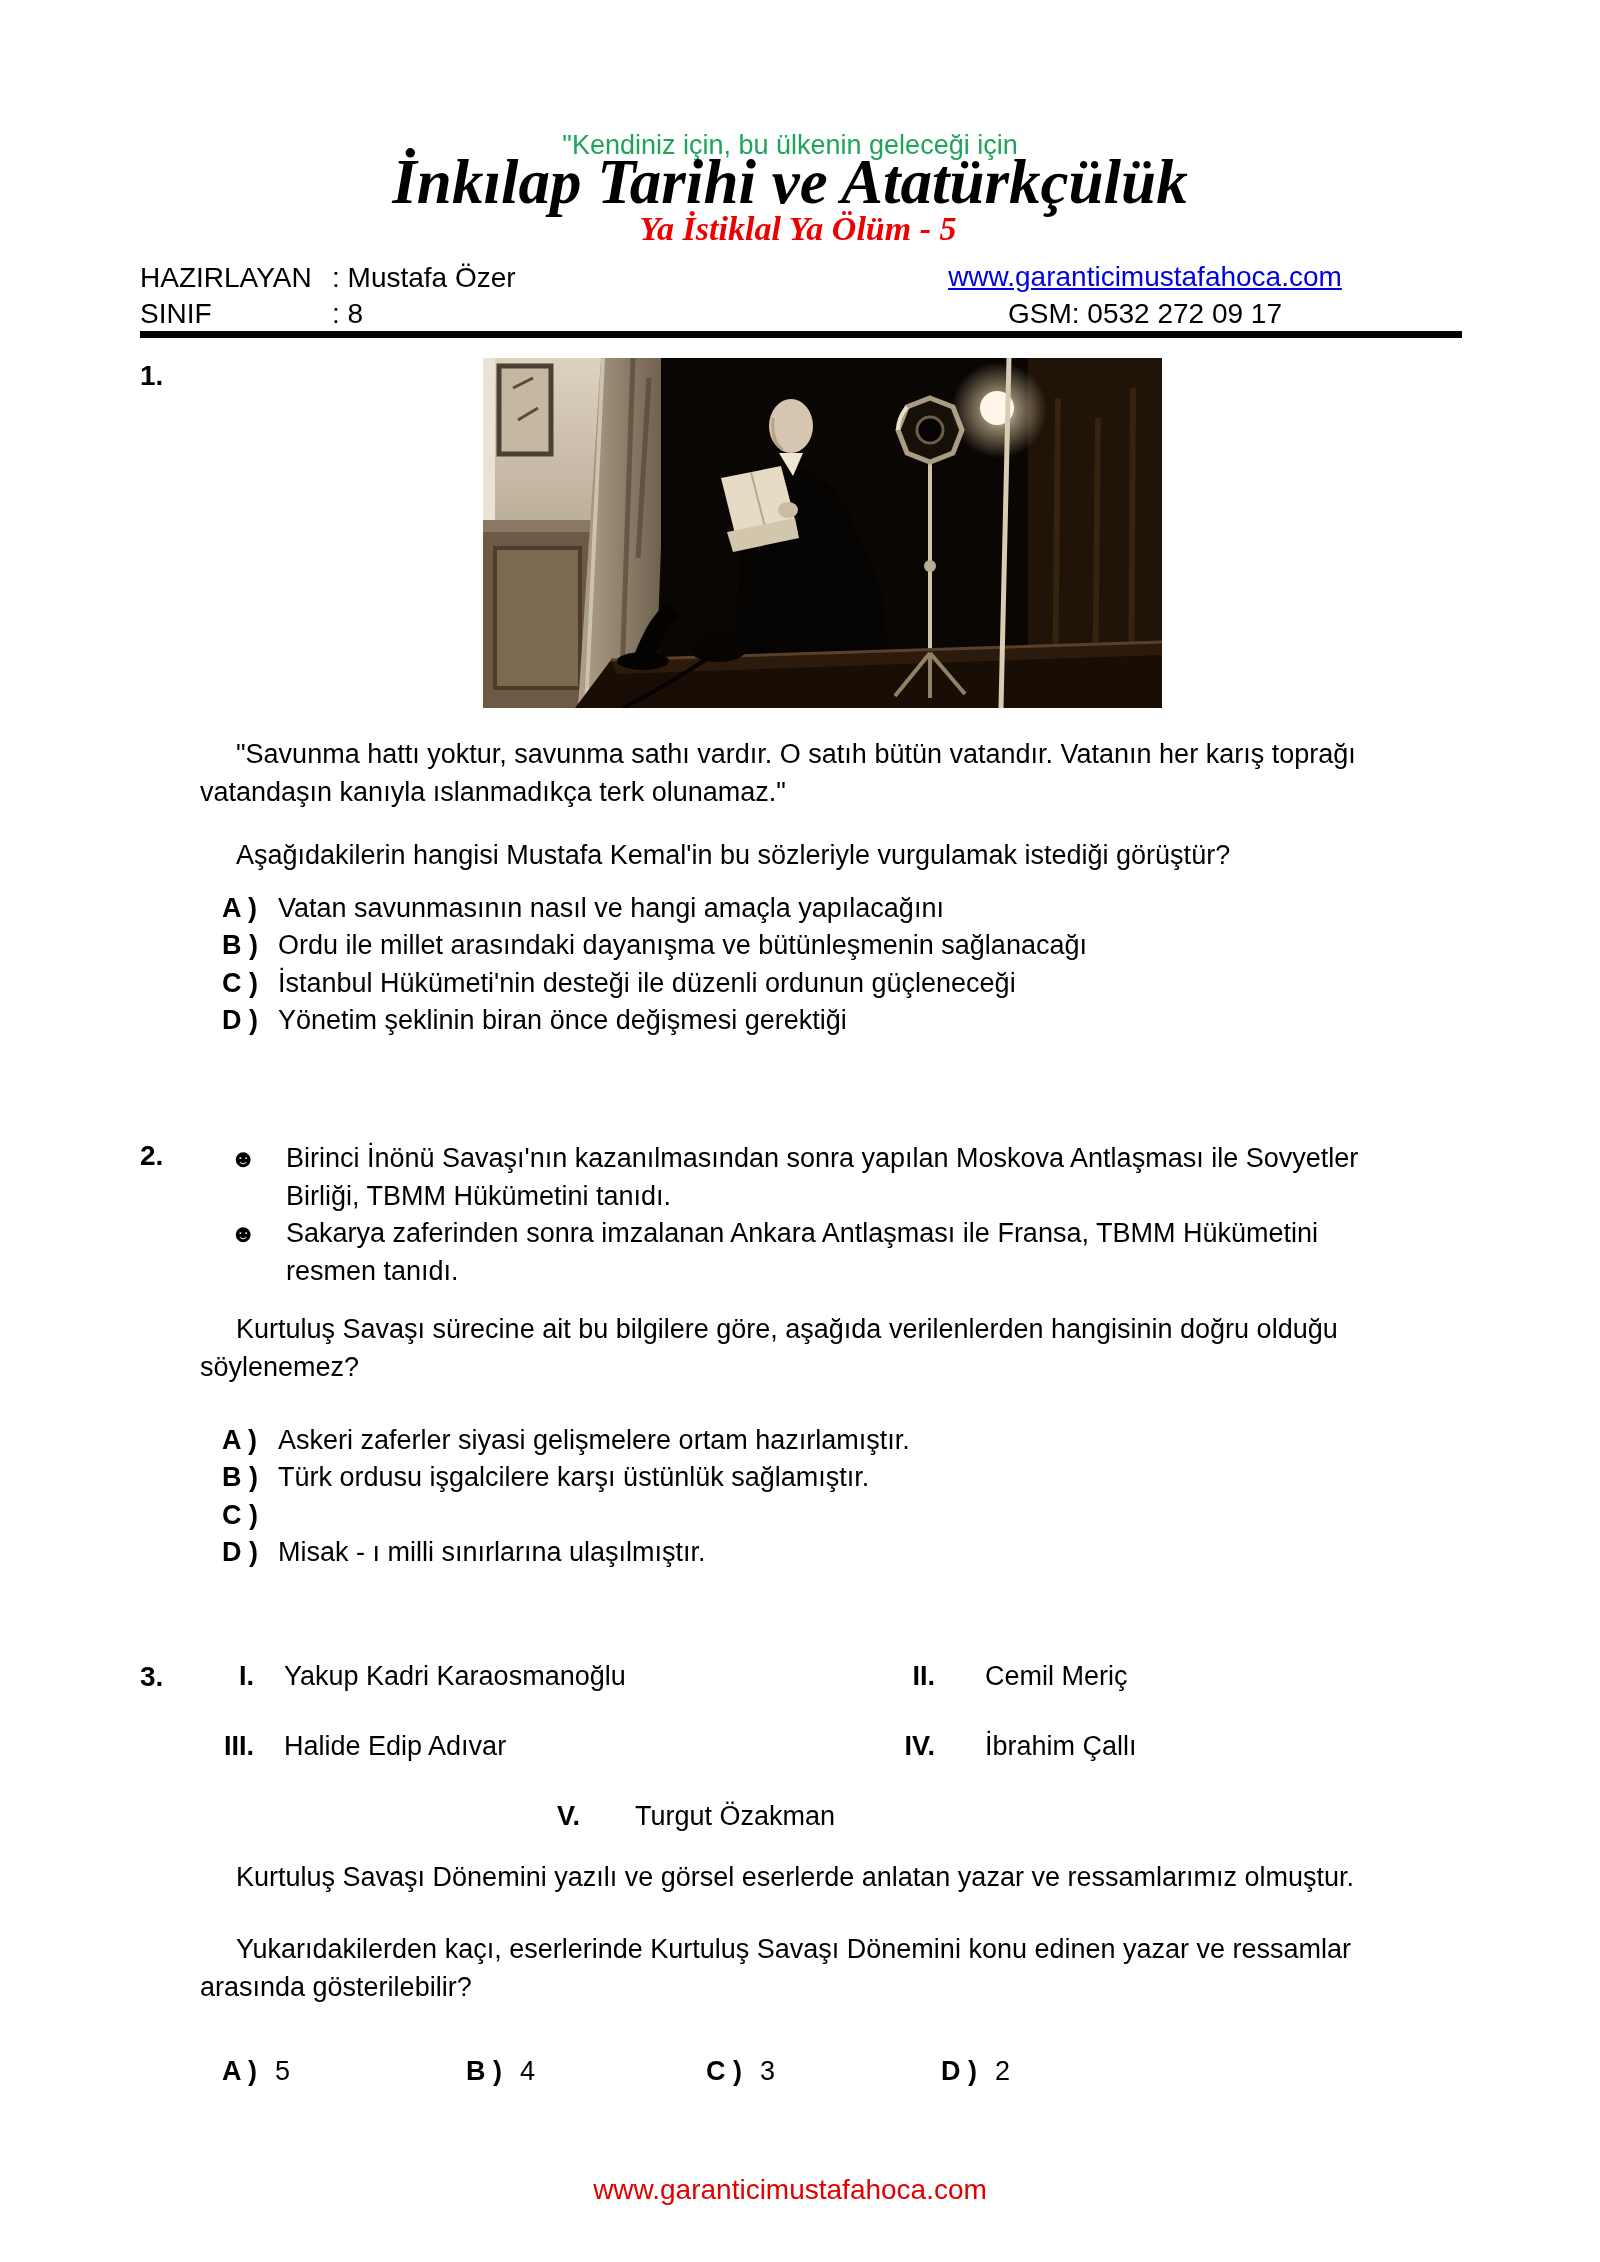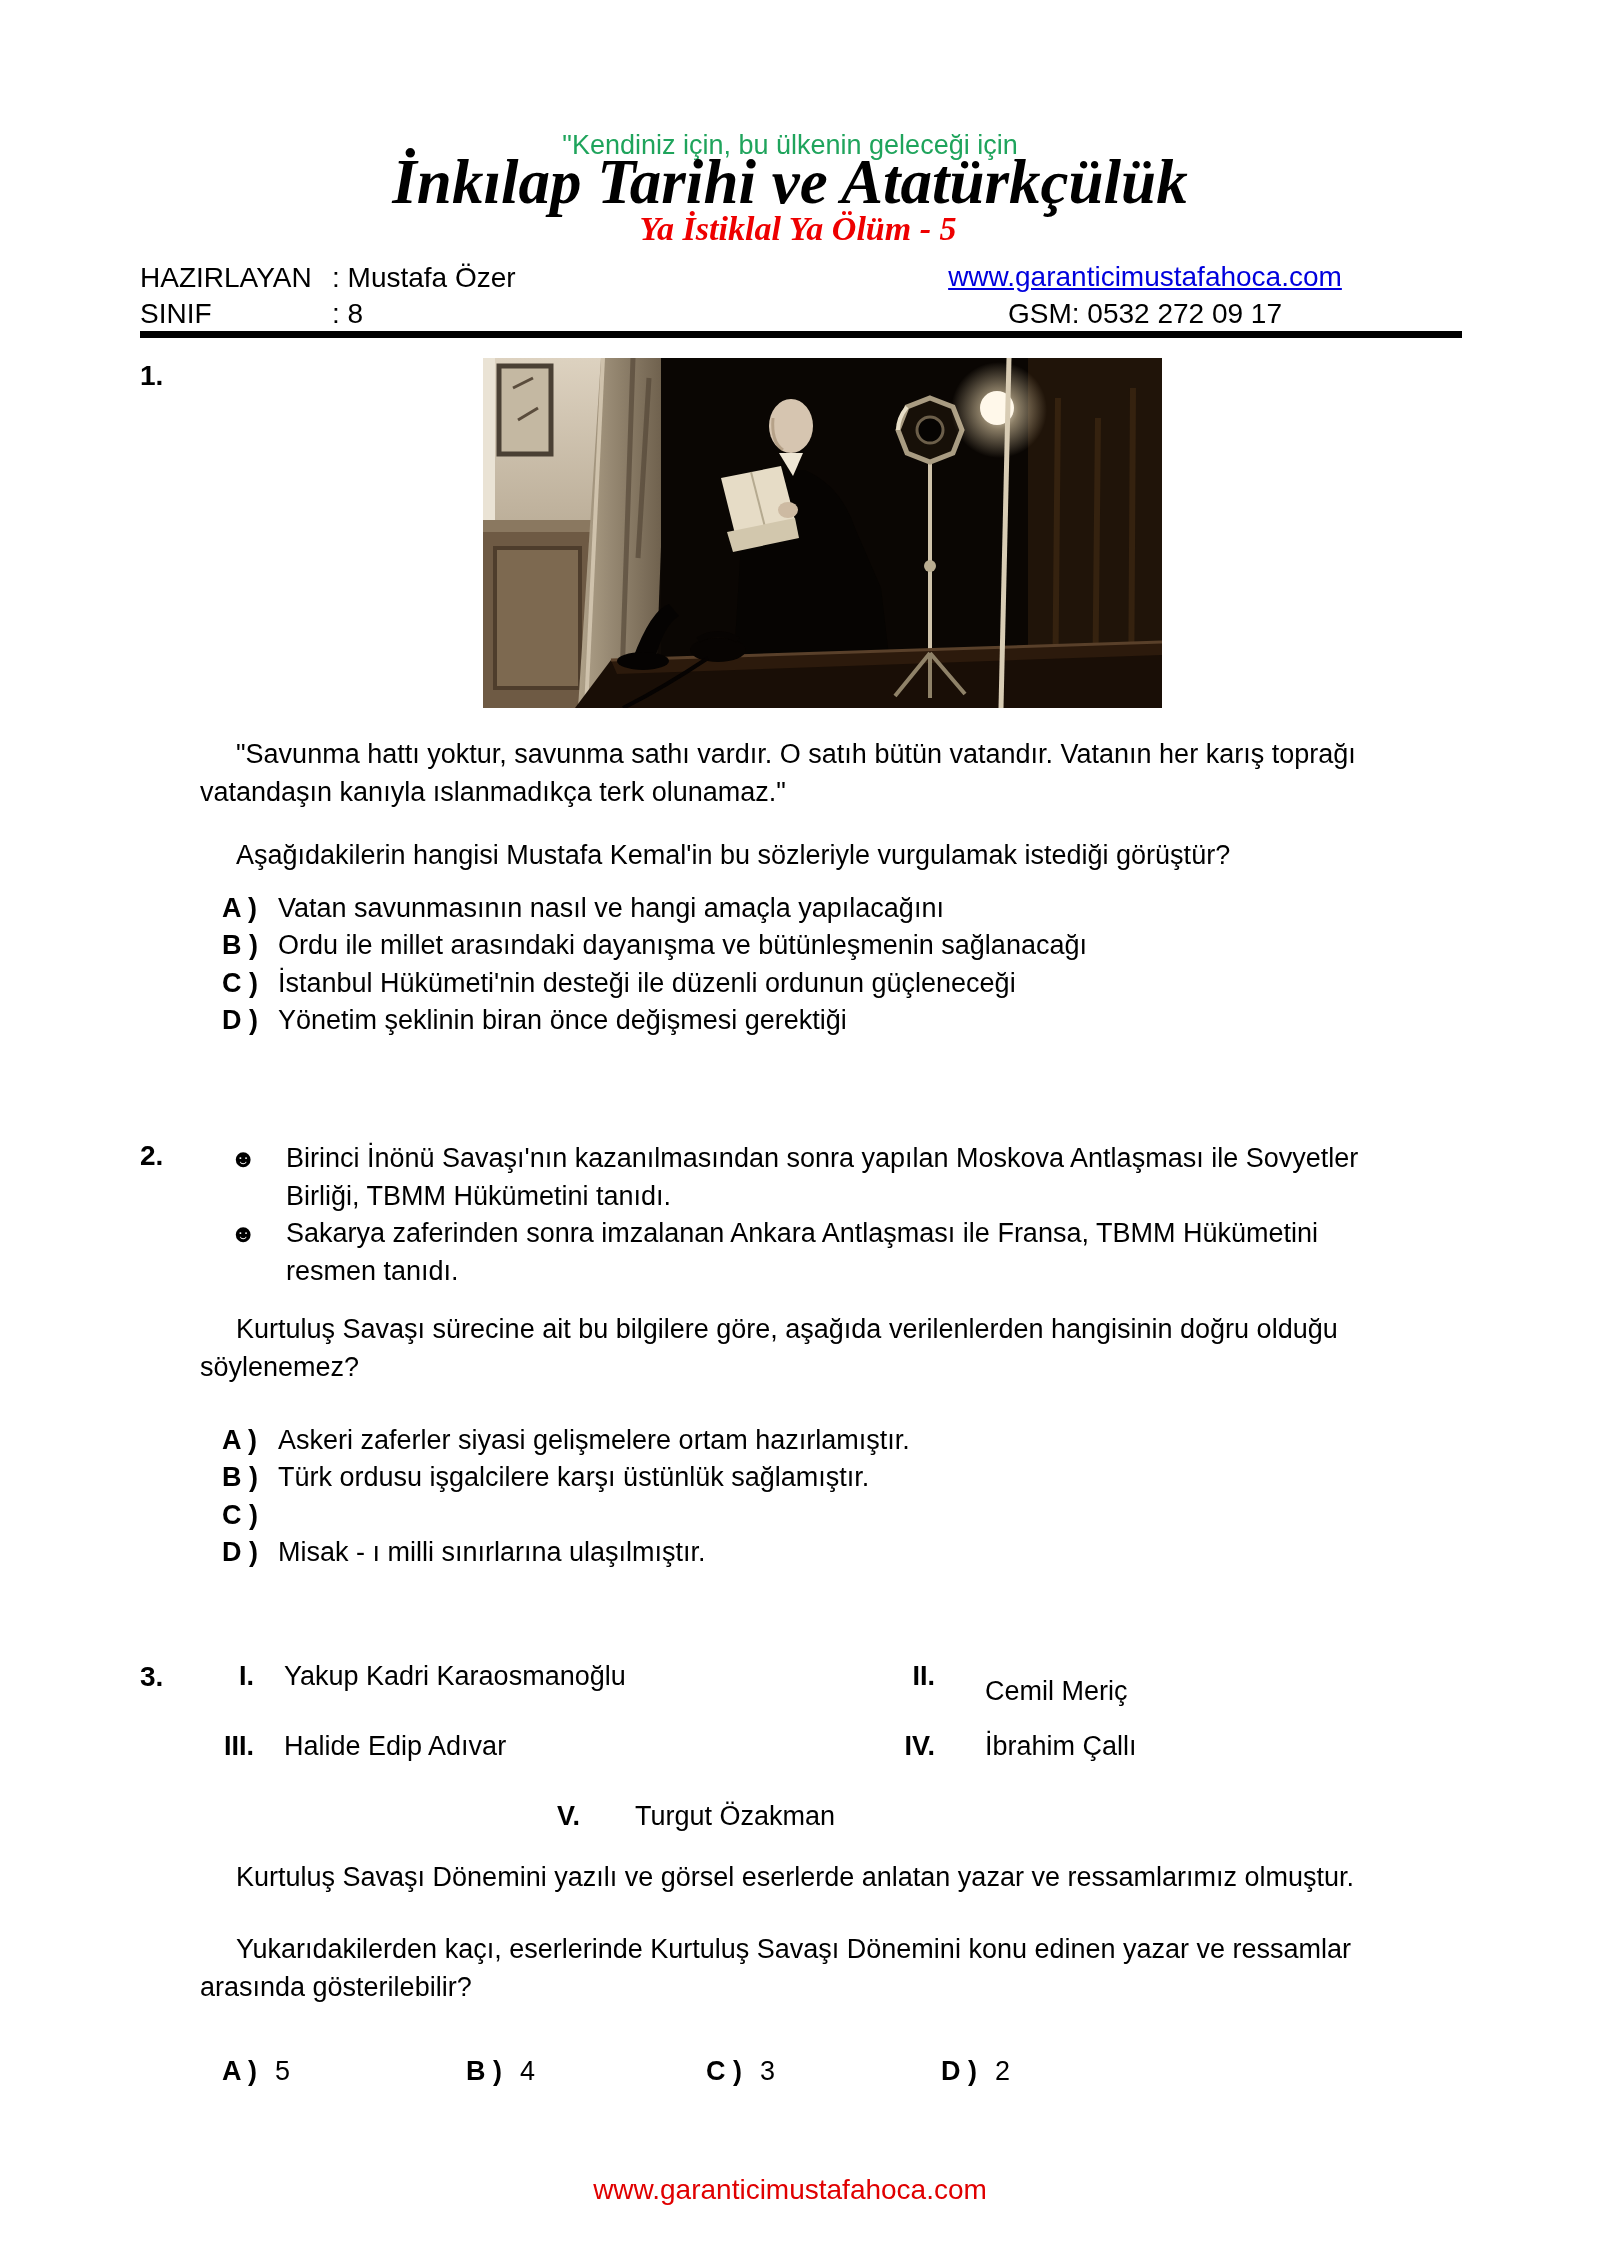--- a/index.html
+++ b/index.html
@@ -188,21 +188,21 @@
   <div class="abs qnum" style="left:140px;top:1661px;">3.</div>
 
   <div class="abs" style="left:204px;top:1661px;">
     <span class="roman">I.</span>
   </div>
   <div class="abs r-name" style="left:284px;top:1661px;">Yakup Kadri Karaosmanoğlu</div>
 
   <div class="abs" style="left:885px;top:1661px;">
     <span class="roman">II.</span>
   </div>
-  <div class="abs r-name" style="left:985px;top:1661px;margin-top:15px;">Cemil Meriç</div>
+  <div class="abs r-name" style="left:985px;top:1661px;">Cemil Meriç</div>
 
   <div class="abs" style="left:204px;top:1731px;">
     <span class="roman">III.</span>
   </div>
   <div class="abs r-name" style="left:284px;top:1731px;">Halide Edip Adıvar</div>
 
   <div class="abs" style="left:885px;top:1731px;">
     <span class="roman">IV.</span>
   </div>
   <div class="abs r-name" style="left:985px;top:1731px;">İbrahim Çallı</div>

